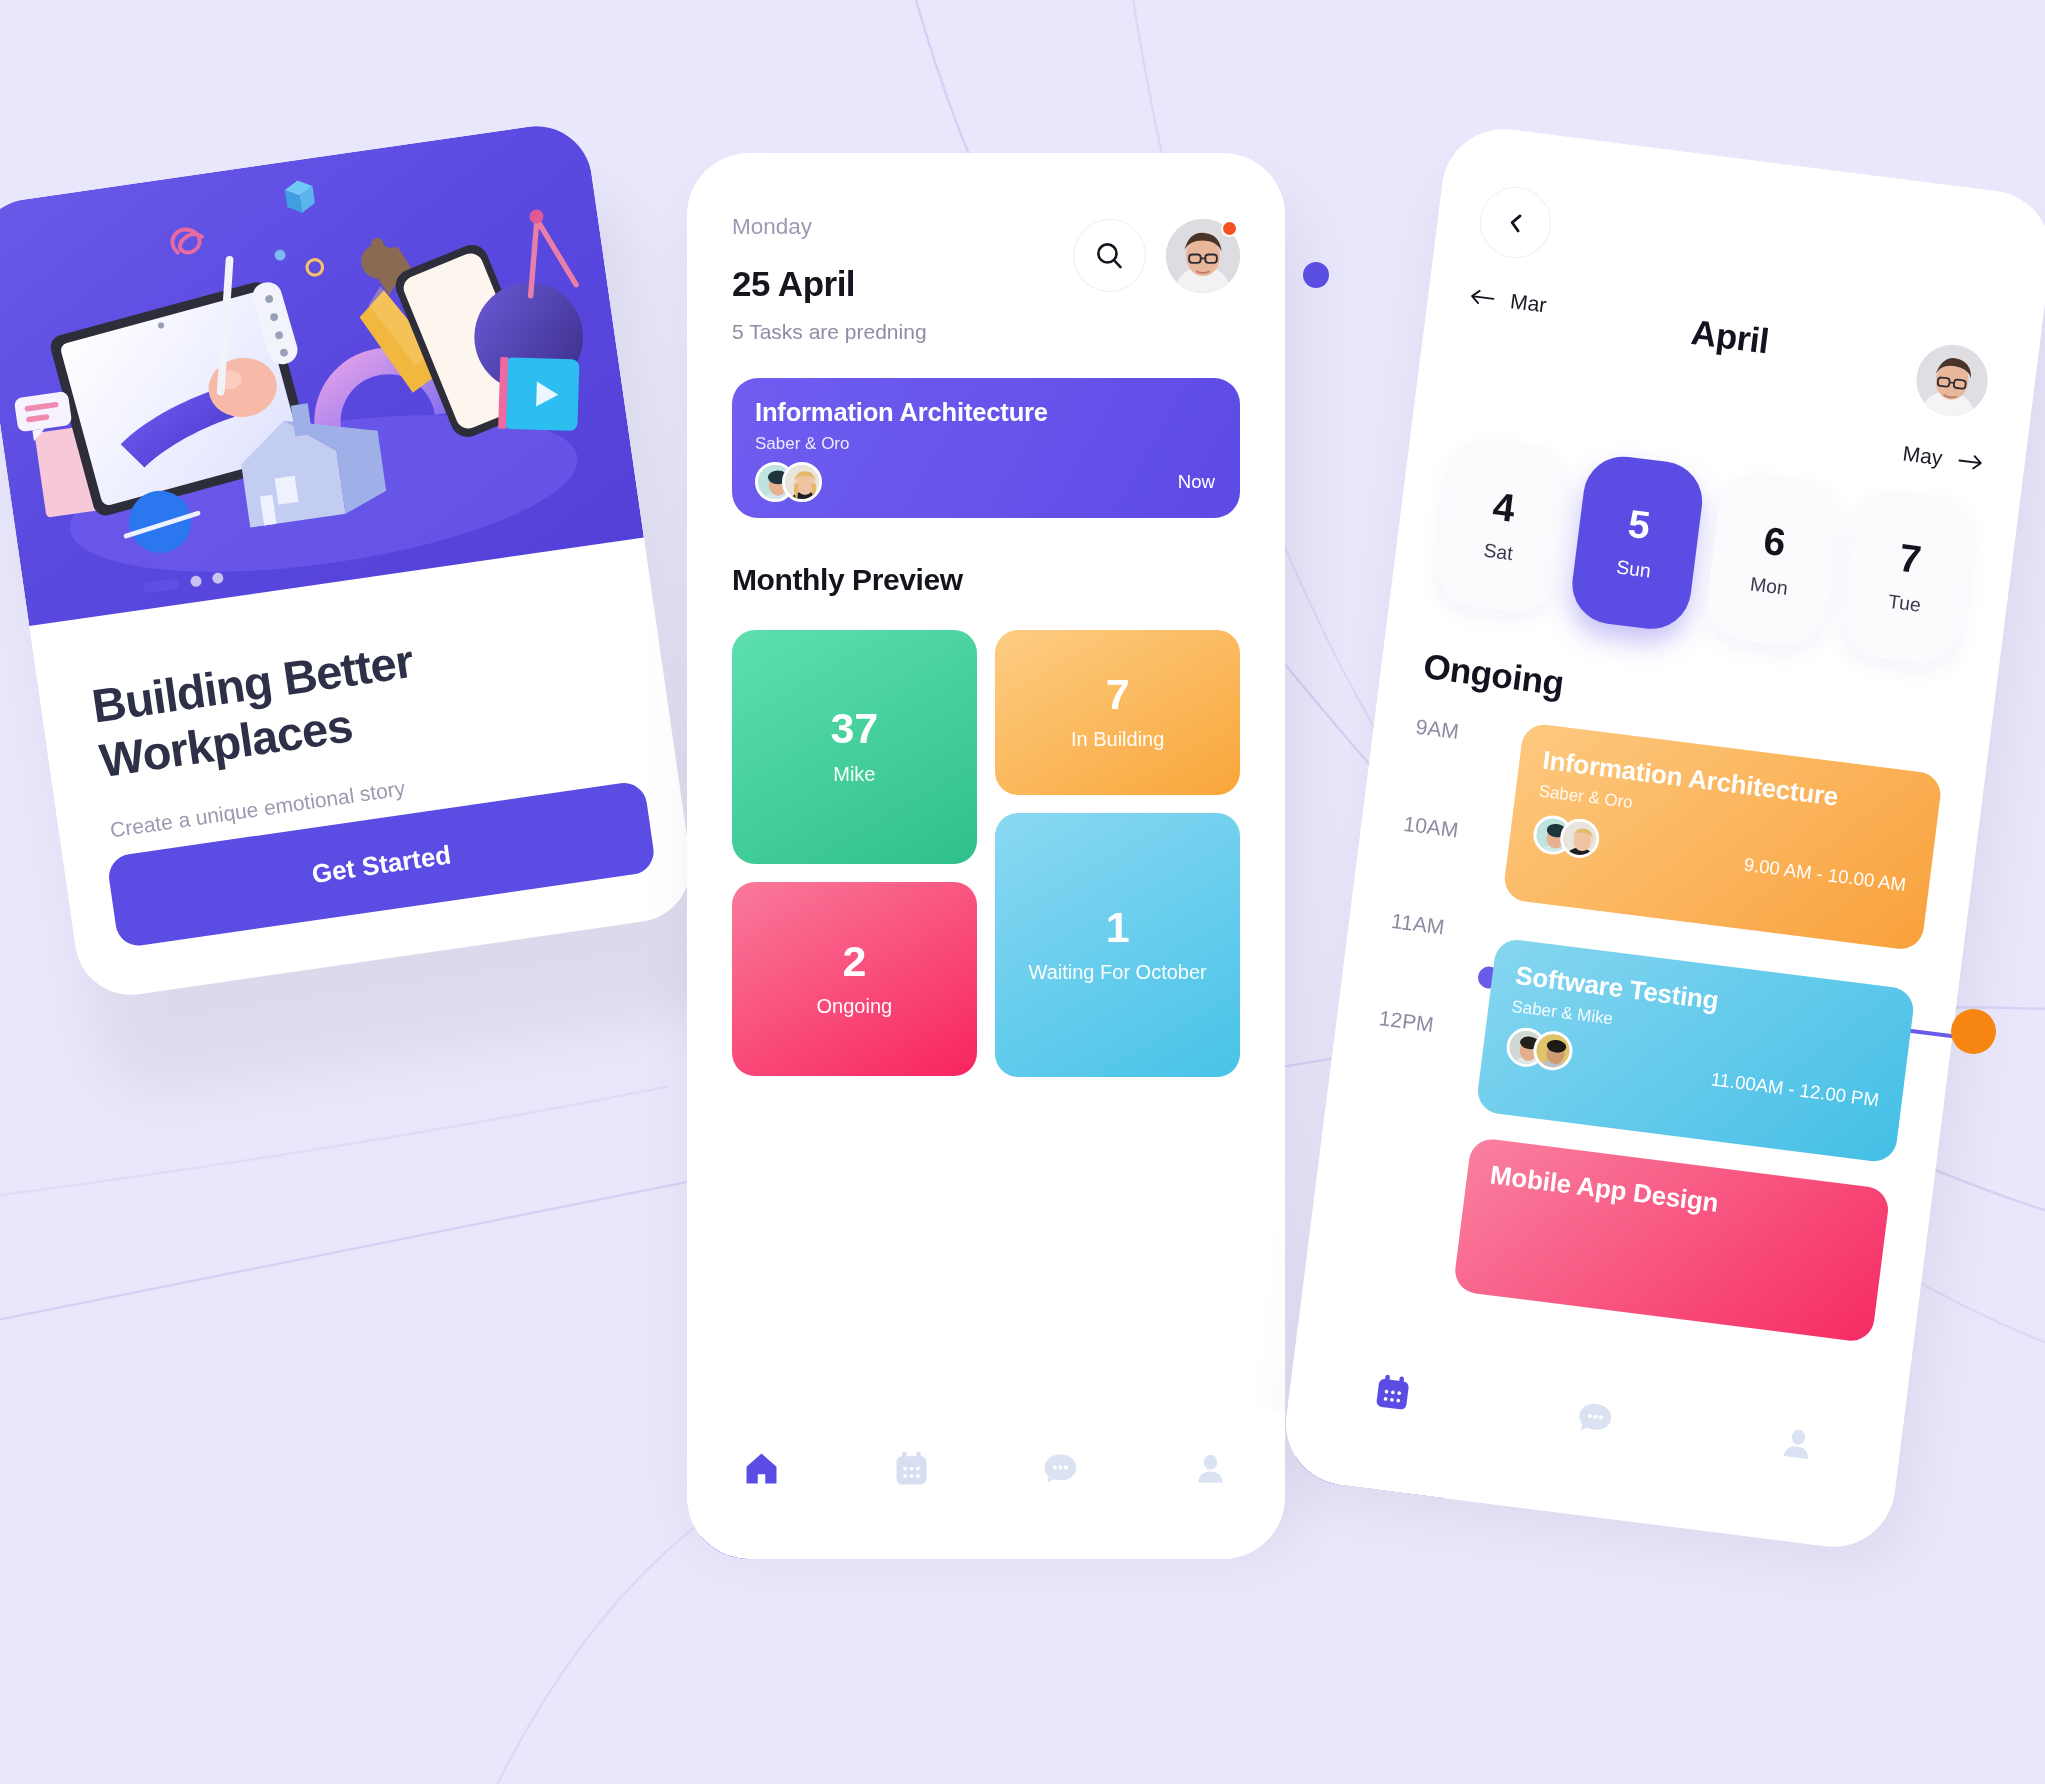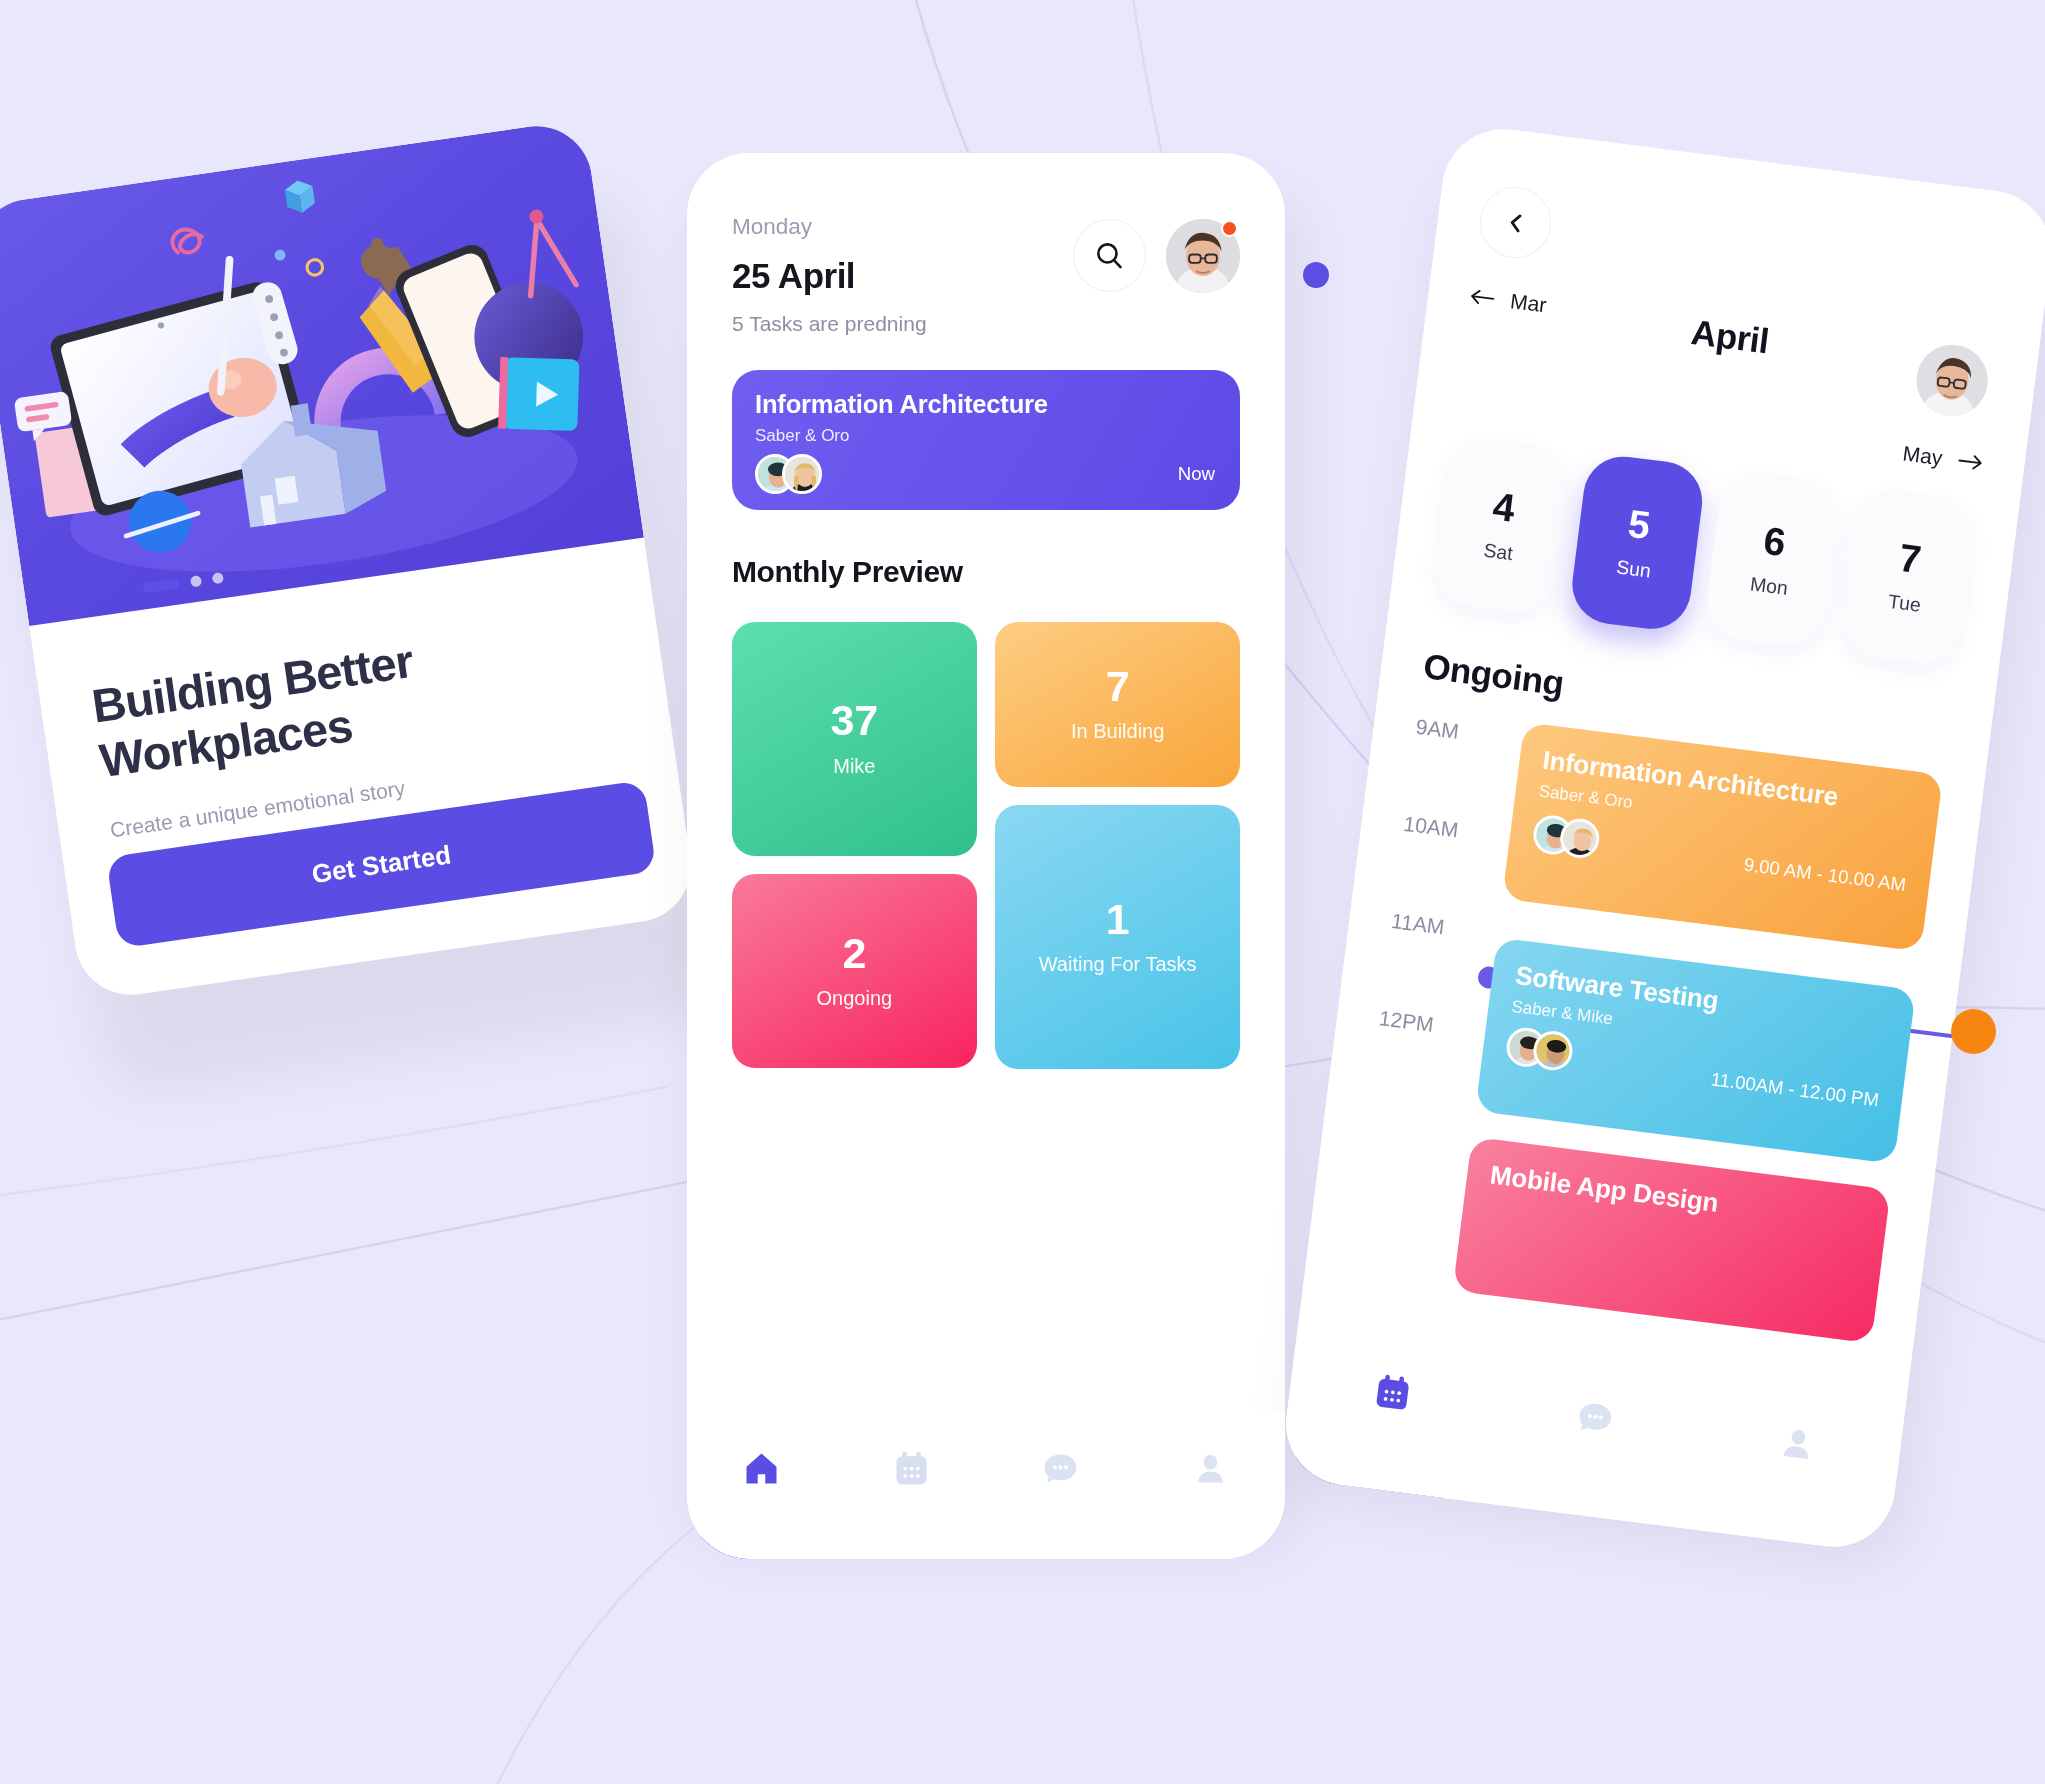--- a/index.html
+++ b/index.html
@@ -73,21 +73,21 @@
   }
 
   
   #phone-center-shadow { left:691px; top:194px; width:613px; height:1358px; }
   #phone-center {
     left:687px; top:153px; width:598px; height:1406px;
     border-radius:62px;
   }
   .dash { padding:61px 45px 0 45px; position:relative; height:100%; }
   .dash-top { display:flex; justify-content:space-between; align-items:flex-start; }
-  .dash-date-day { font-size:22.5px; color:#9b9bb2; margin-bottom:16px; }
+  .dash-date-day { font-size:22.5px; color:#9b9bb2; margin-bottom:24px; }
   .dash-date-full { font-size:35px; font-weight:700; color:#16161f; letter-spacing:-0.5px; }
   .dash-actions { display:flex; align-items:center; gap:20px; margin-top:4.7px; }
   .search-btn {
     width:73px; height:73px; border-radius:50%;
     border:1.6px solid #ececf4; background:#fff;
     display:flex; align-items:center; justify-content:center; cursor:pointer;
   }
   .avatar-wrap { position:relative; width:74px; height:74px; }
   .avatar-img {
     width:74px; height:74px; border-radius:50%;
@@ -422,21 +422,21 @@
             <div class="stat-lbl">Ongoing</div>
           </div>
         </div>
         <div class="stats-col">
           <div class="stat s-progress">
             <div class="stat-num">7</div>
             <div class="stat-lbl">In Building</div>
           </div>
           <div class="stat s-review">
             <div class="stat-num">1</div>
-            <div class="stat-lbl">Waiting For Tasks</div>
+            <div class="stat-lbl">Waiting For October</div>
           </div>
         </div>
       </div>
     </div>
 
     <div class="blob-left"></div>
     <div class="tabbar">
       <div class="tab">
         <svg width="45" height="45" viewBox="0 0 24 24">
           <path d="M4 11 L12 4 L20 11 L20 20 L14 20 L14 15 L10 15 L10 20 L4 20 Z" fill="#5b4ce4"></path>

